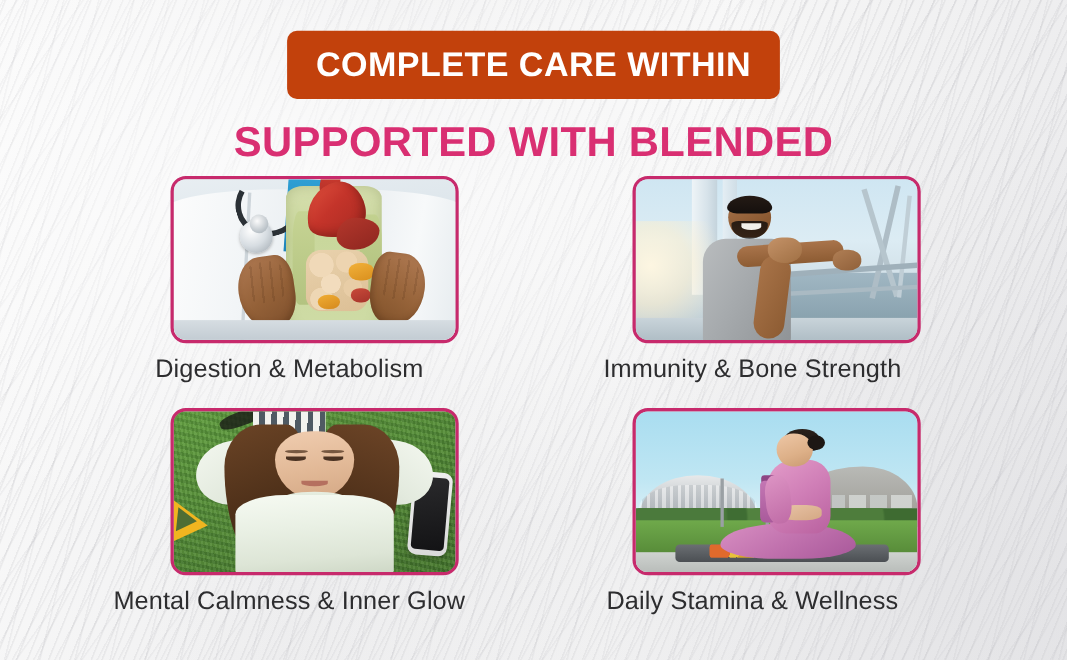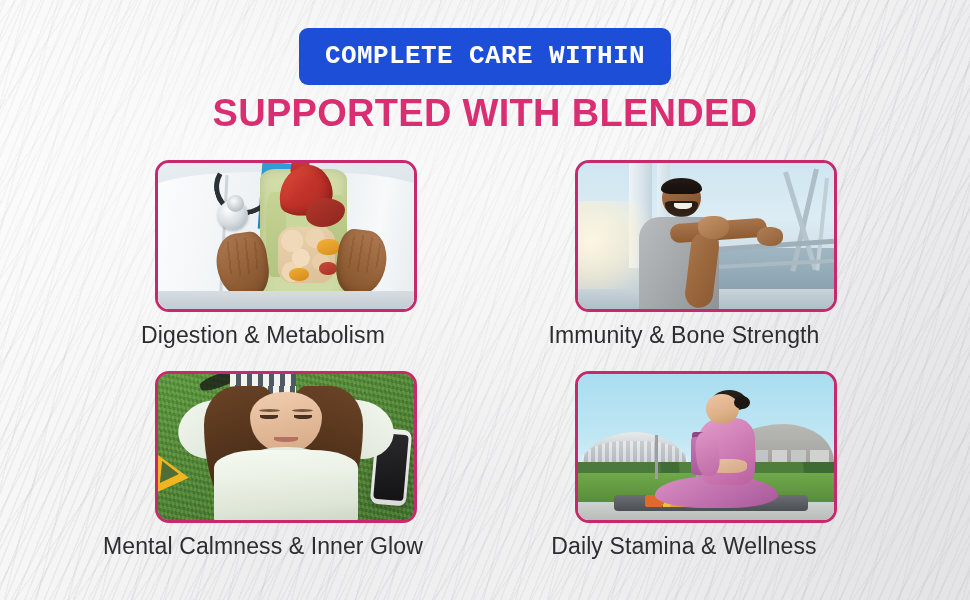--- a/index.html
+++ b/index.html
@@ -72,34 +72,34 @@
 
   
   .headline-wrap {
     position: absolute;
     left: 0; right: 0;
     top: 28px;
     text-align: center;
   }
   .title-banner {
     display: inline-block;
-    background: #1d4ed8;
+    background: #c2410c;
     color: #ffffff;
-    font-size: 26px;
+    font-size: 31px;
     font-weight: bold;
     letter-spacing: 0.4px;
     line-height: 1;
     padding: 15px 26px 16px 26px;
     border-radius: 9px;
     white-space: nowrap;
-    font-family: Liberation Mono, monospace;
+    font-family: Liberation Sans, sans-serif;
   }
   .subtitle {
     display: block;
-    margin-top: 9px;
+    margin-top: 21px;
     color: #d92f72;
     font-size: 38px;
     font-weight: bold;
     letter-spacing: 0.3px;
     line-height: 1.05;
     white-space: nowrap;
     font-family: "Liberation Sans", sans-serif;
   }
 
   

